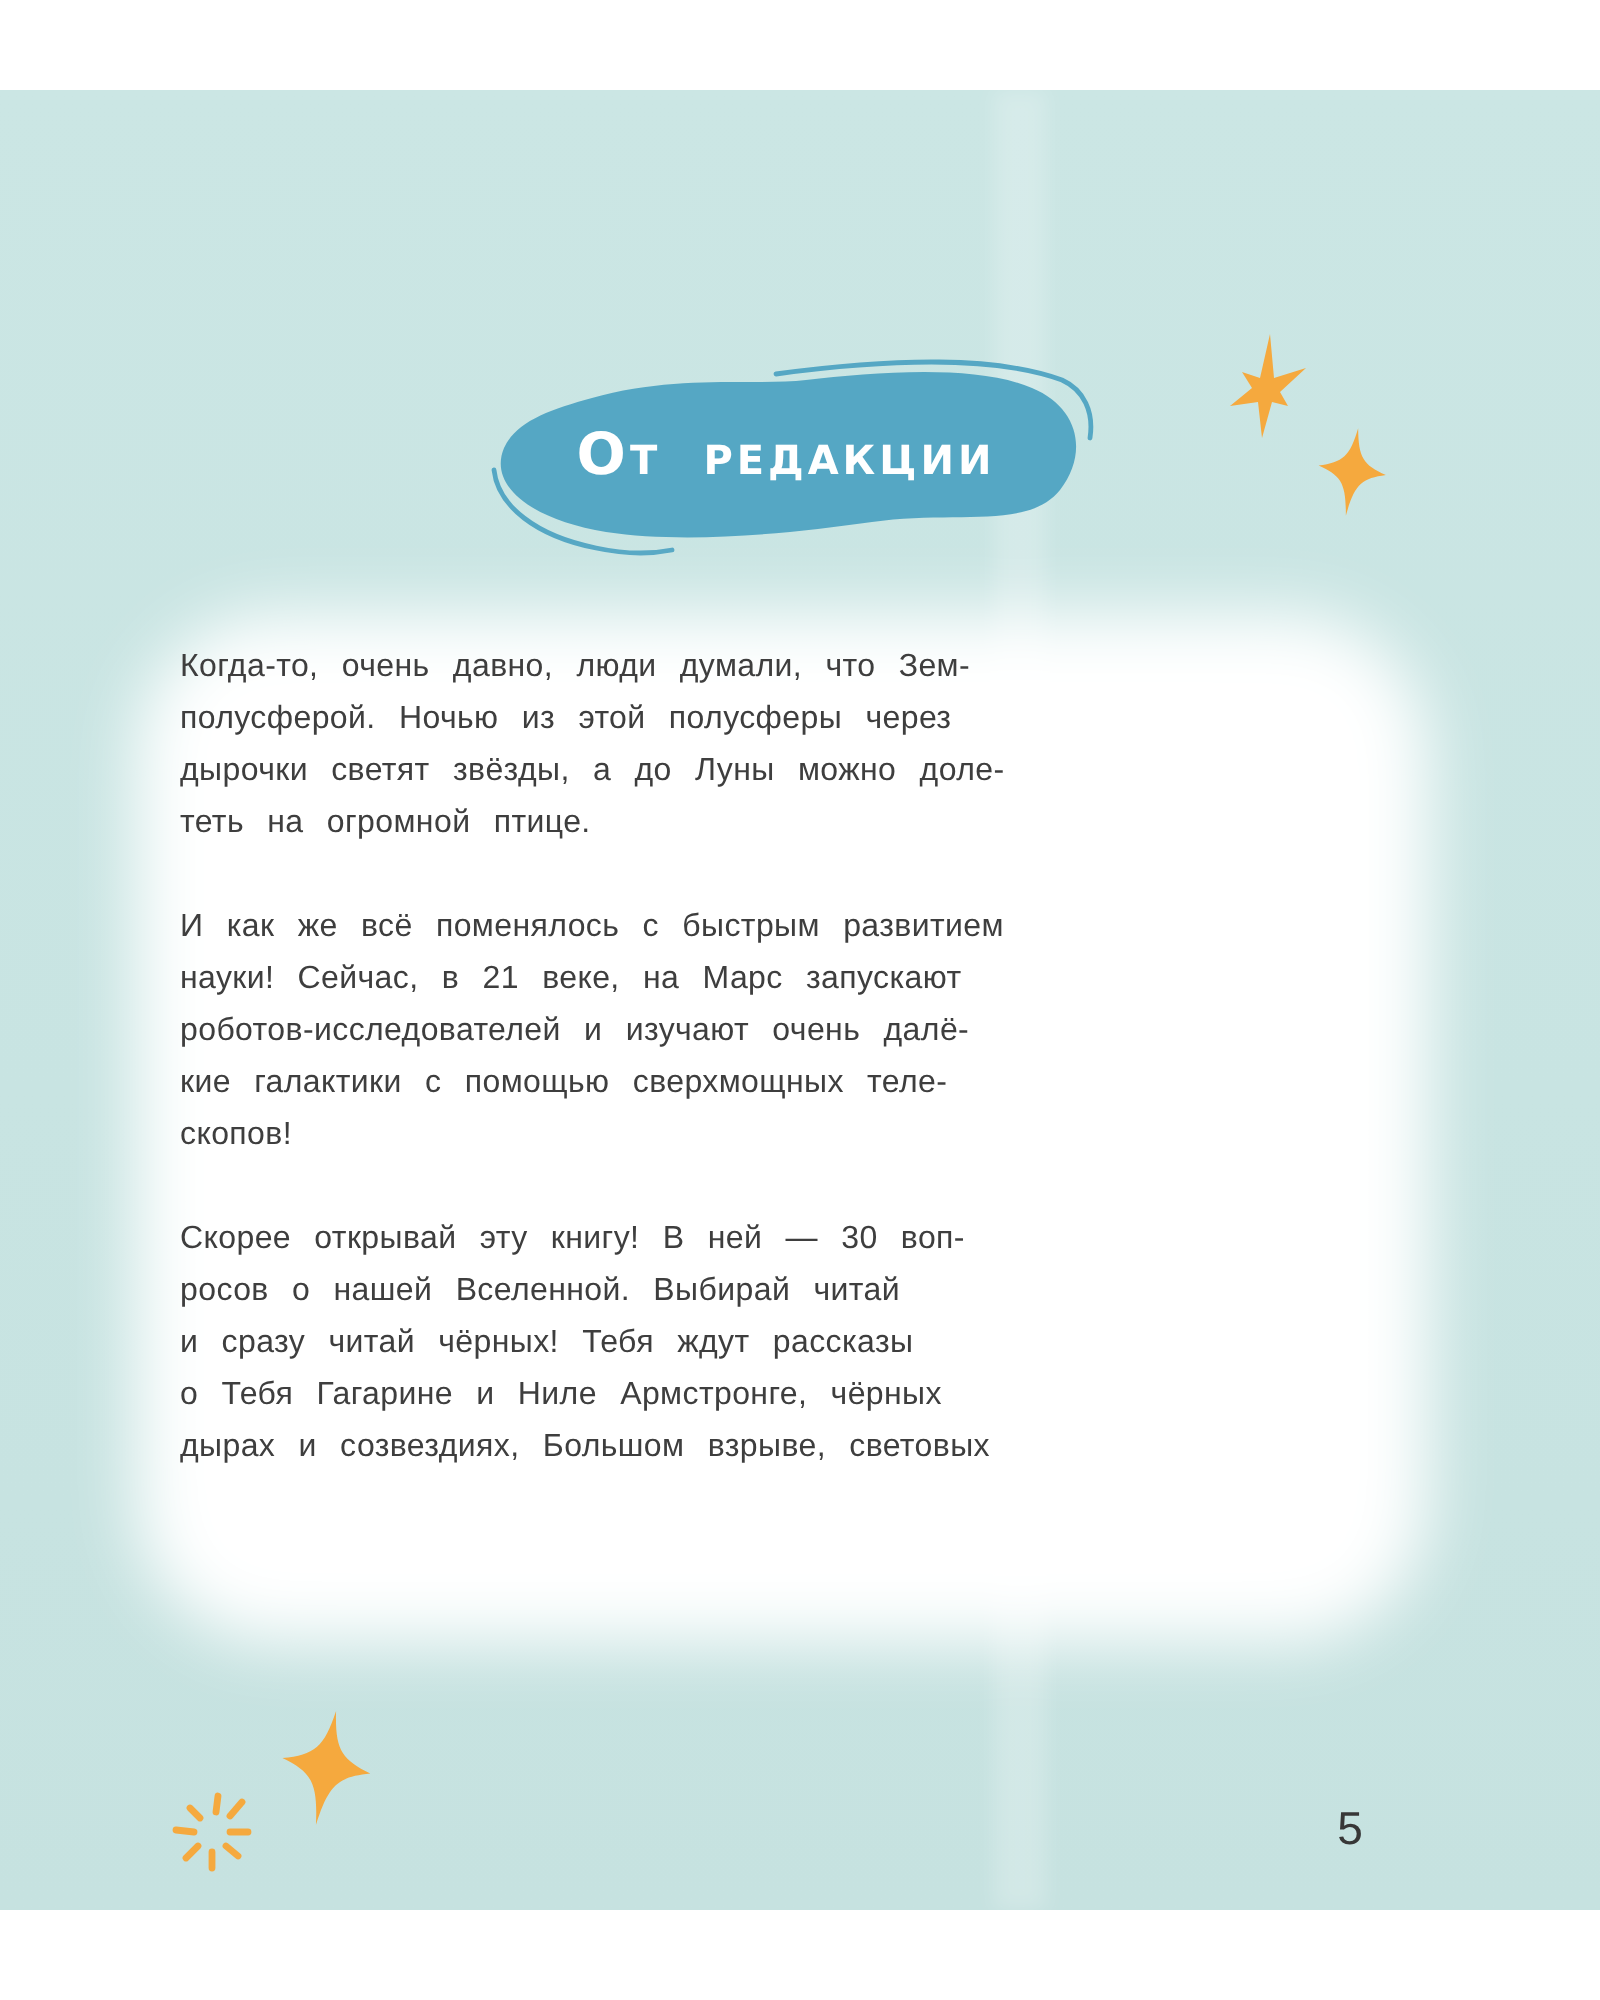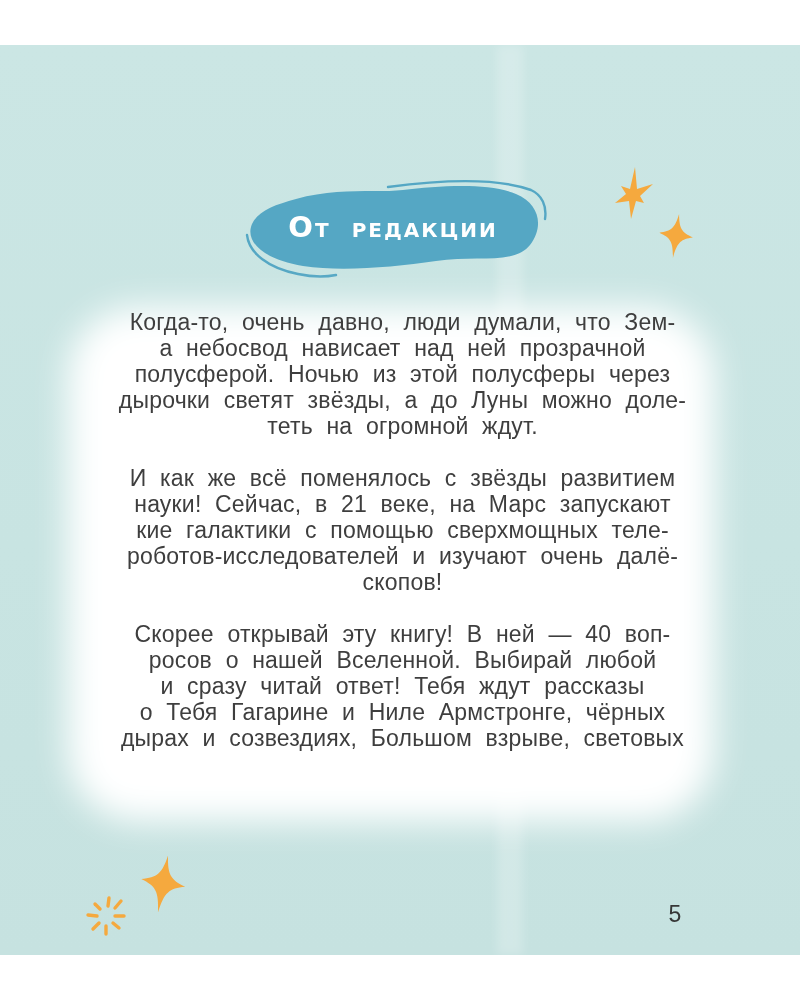--- a/index.html
+++ b/index.html
@@ -28,23 +28,23 @@
     font-weight:bold;font-size:29px;font-variant:small-caps;
     letter-spacing:2px;word-spacing:9px;
   }
   
   .panel{
     position:absolute;left:68px;top:262px;width:646px;height:514px;
     background:#ffffff;border-radius:70px;filter:blur(17px);
   }
   
   .text-block{
-    position:absolute;left:90px;top:264px;width:625px;
-    color:#3e3e3e;font-size:23px;line-height:26px;
-    letter-spacing:0.2px;word-spacing:7px;text-align:center;
+    position:absolute;left:90px;top:276px;width:625px;
+    color:#3e3e3e;font-size:16px;line-height:26px;
+    letter-spacing:0.2px;word-spacing:7px;
   }
   .paragraph{margin:0 0 26px 0;}
   .paragraph:last-child{margin-bottom:0;}
   .line{white-space:nowrap;}
   
   .deco{position:absolute;}
   .deco svg{display:block;}
   .star6{left:608px;top:122px;}
   .sparkle-tr{left:659px;top:168px;transform:rotate(8deg);}
   .sparkle-bl{left:138px;top:810px;transform:rotate(10deg);}
@@ -105,35 +105,34 @@
         <line x1="30" y1="22" x2="39" y2="22"></line>
       </g>
     </svg>
   </div>
 
   <div class="panel"></div>
 
   <div class="text-block">
     <div class="paragraph">
       <div class="line">Когда-то, очень давно, люди думали, что Зем-</div>
-      <div class="line">а небосвод нависает над ней прозрачной</div>
       <div class="line">полусферой. Ночью из этой полусферы через</div>
       <div class="line">дырочки светят звёзды, а до Луны можно доле-</div>
-      <div class="line">теть на огромной ждут.</div>
+      <div class="line">теть на огромной птице.</div>
     </div>
     <div class="paragraph">
-      <div class="line">И как же всё поменялось с звёзды развитием</div>
+      <div class="line">И как же всё поменялось с быстрым развитием</div>
       <div class="line">науки! Сейчас, в 21 веке, на Марс запускают</div>
+      <div class="line">роботов-исследователей и изучают очень далё-</div>
       <div class="line">кие галактики с помощью сверхмощных теле-</div>
-      <div class="line">роботов-исследователей и изучают очень далё-</div>
       <div class="line">скопов!</div>
     </div>
     <div class="paragraph">
-      <div class="line">Скорее открывай эту книгу! В ней — 40 воп-</div>
-      <div class="line">росов о нашей Вселенной. Выбирай любой</div>
-      <div class="line">и сразу читай ответ! Тебя ждут рассказы</div>
+      <div class="line">Скорее открывай эту книгу! В ней — 30 воп-</div>
+      <div class="line">росов о нашей Вселенной. Выбирай читай</div>
+      <div class="line">и сразу читай чёрных! Тебя ждут рассказы</div>
       <div class="line">о Тебя Гагарине и Ниле Армстронге, чёрных</div>
       <div class="line">дырах и созвездиях, Большом взрыве, световых</div>
     </div>
   </div>
 
   <div class="page-number">5</div>
 </div>
 
 </body></html>

